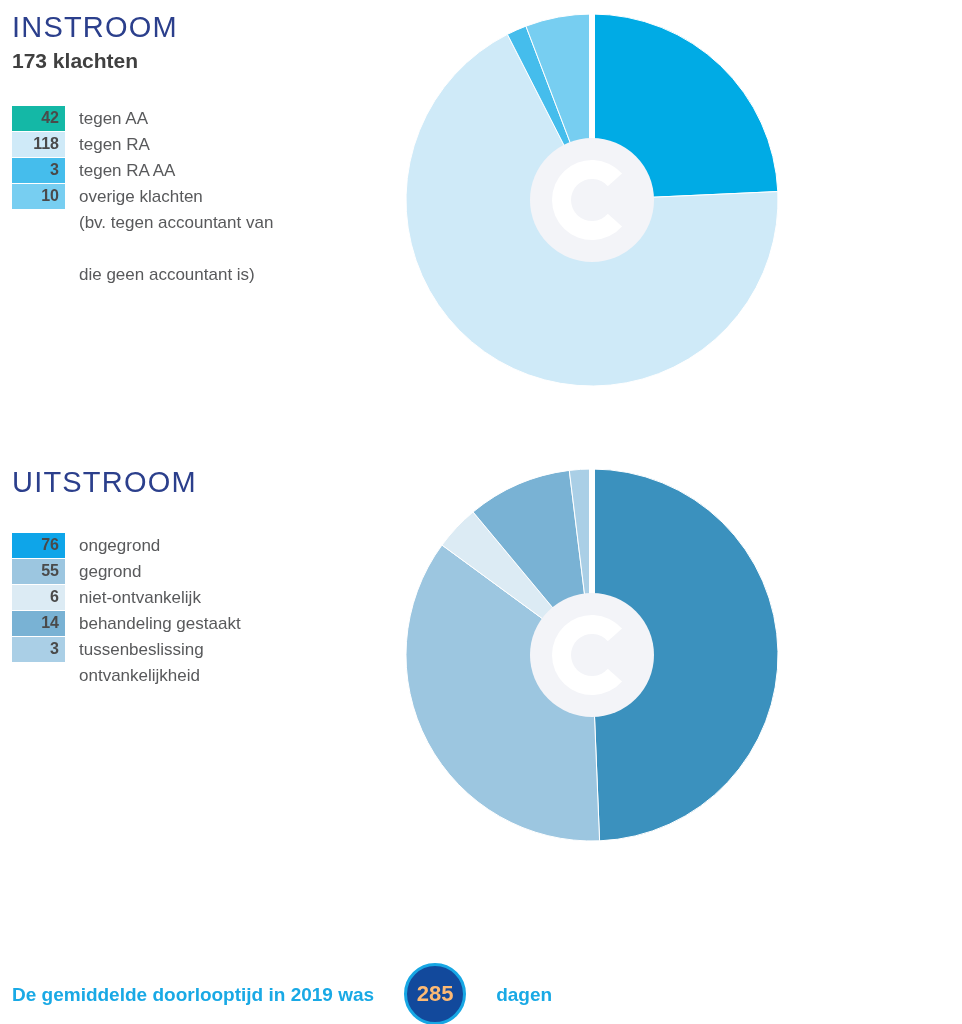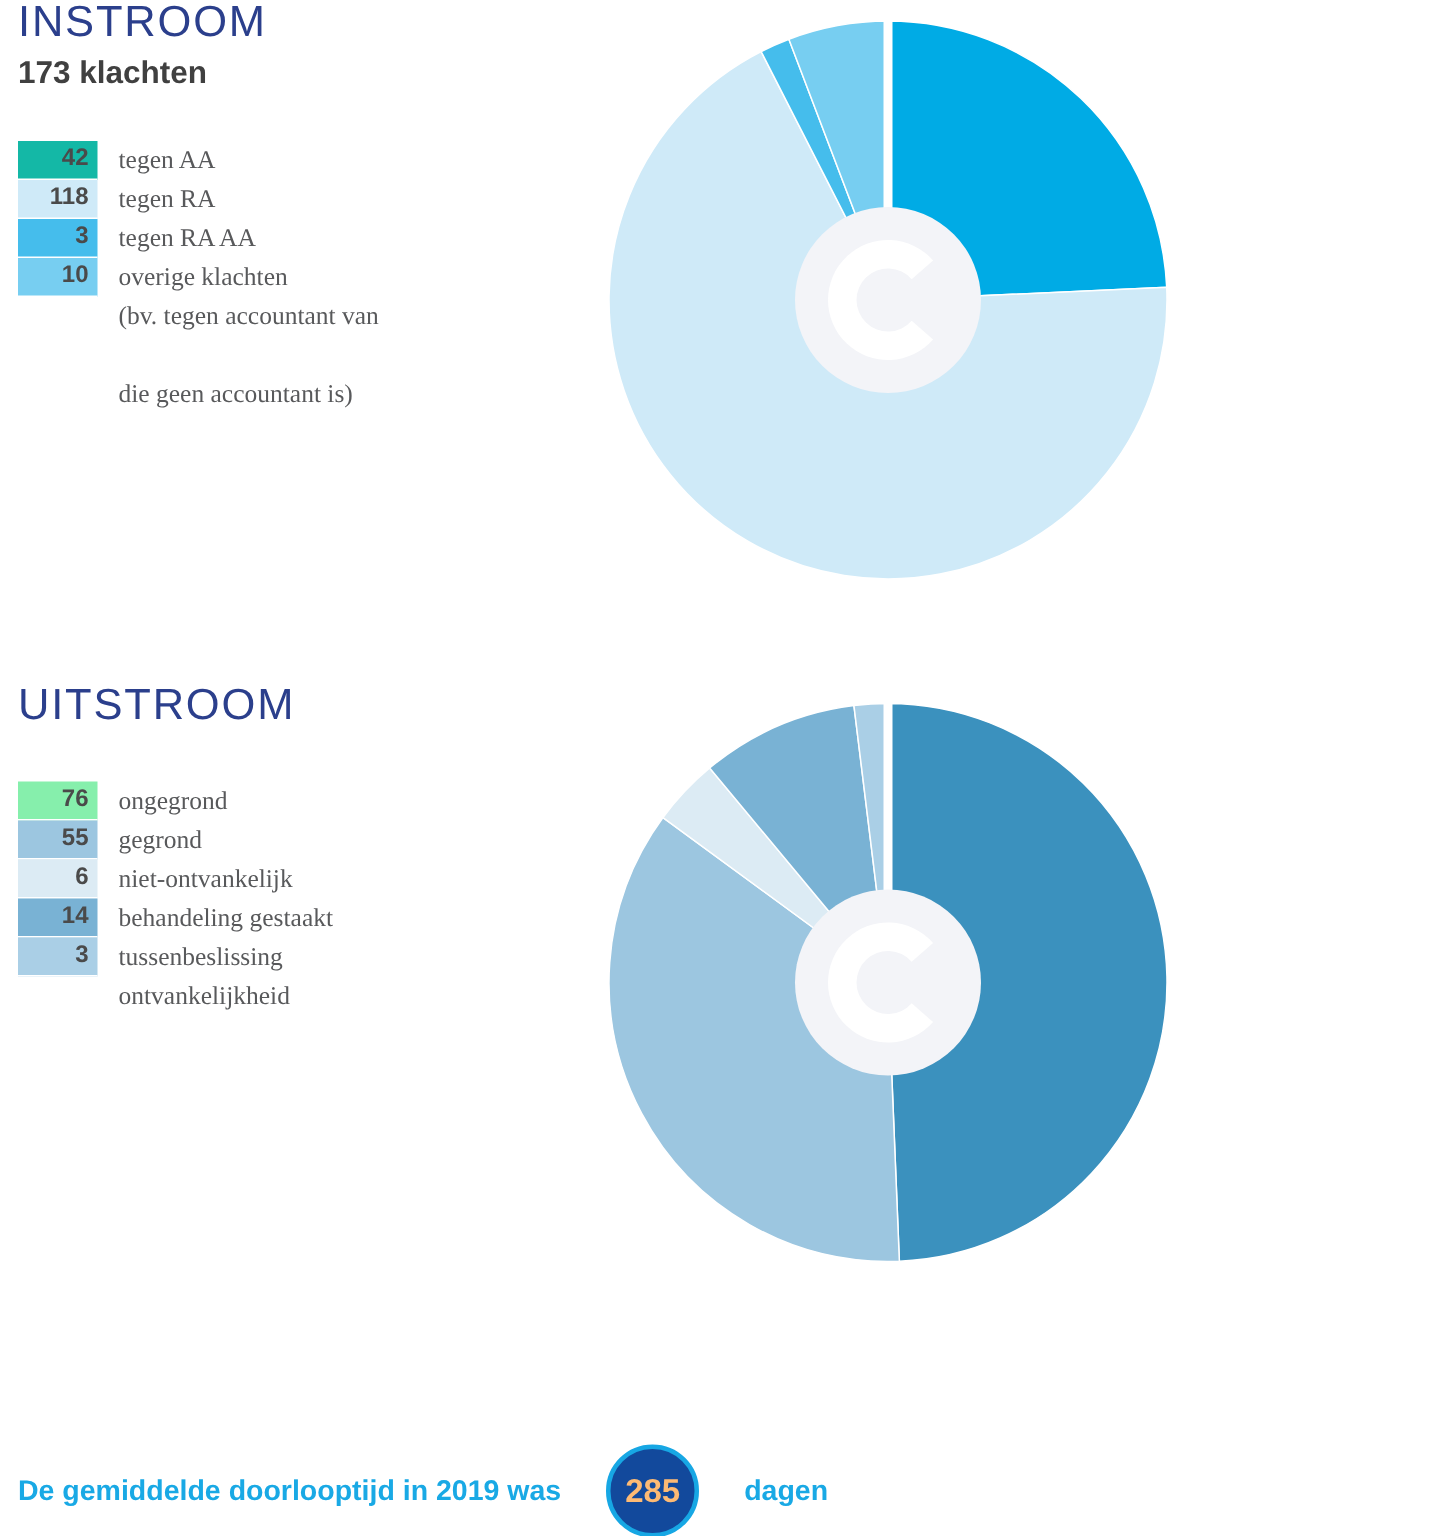--- a/index.html
+++ b/index.html
@@ -21,21 +21,21 @@
     left: 0;
     width: 962px;
   }
   #section-instroom { top: 0; height: 455px; }
   #section-uitstroom { top: 455px; height: 470px; }
 
   
   .panel {
     position: absolute;
     left: 12px;
-    top: 0;
+    top: 12px;
     width: 360px;
   }
   .panel-title {
     font-size: 29px;
     letter-spacing: 1.2px;
     font-weight: 400;
     color: #2b3f8c;
     margin: 0;
     line-height: 1.1;
   }
@@ -72,21 +72,20 @@
   .legend-swatch.blank {
     background: transparent !important;
     border-bottom: none;
   }
   .legend-label {
     font-size: 17px;
     color: #58595b;
     padding-left: 14px;
     line-height: 26px;
     white-space: nowrap;
-    font-family: Liberation Serif, serif;
   }
 
   
   .donut-wrap {
     position: absolute;
     top: 0;
     left: 392px;
     width: 400px;
     height: 400px;
   }
@@ -187,21 +186,21 @@
       </svg>
     </div>
 </div>
 
 <div class="section" id="section-uitstroom">
 
   <div class="panel">
     <div class="panel-title">UITSTROOM</div>
     <div class="legend">
         <div class="legend-row">
-          <div class="legend-swatch" style="background: #86efac;">76</div>
+          <div class="legend-swatch" style="background: #0ea5e9;">76</div>
           <div class="legend-label">ongegrond</div>
         </div>
         <div class="legend-row">
           <div class="legend-swatch" style="background: rgb(156, 198, 224);">55</div>
           <div class="legend-label">gegrond</div>
         </div>
         <div class="legend-row">
           <div class="legend-swatch" style="background: rgb(220, 235, 244);">6</div>
           <div class="legend-label">niet-ontvankelijk</div>
         </div>

